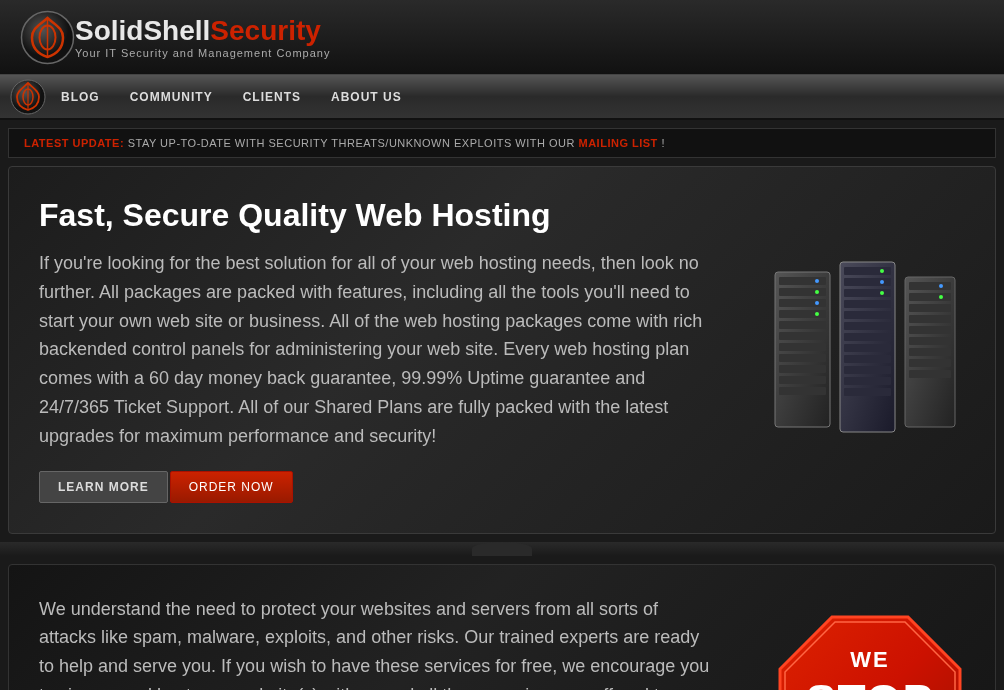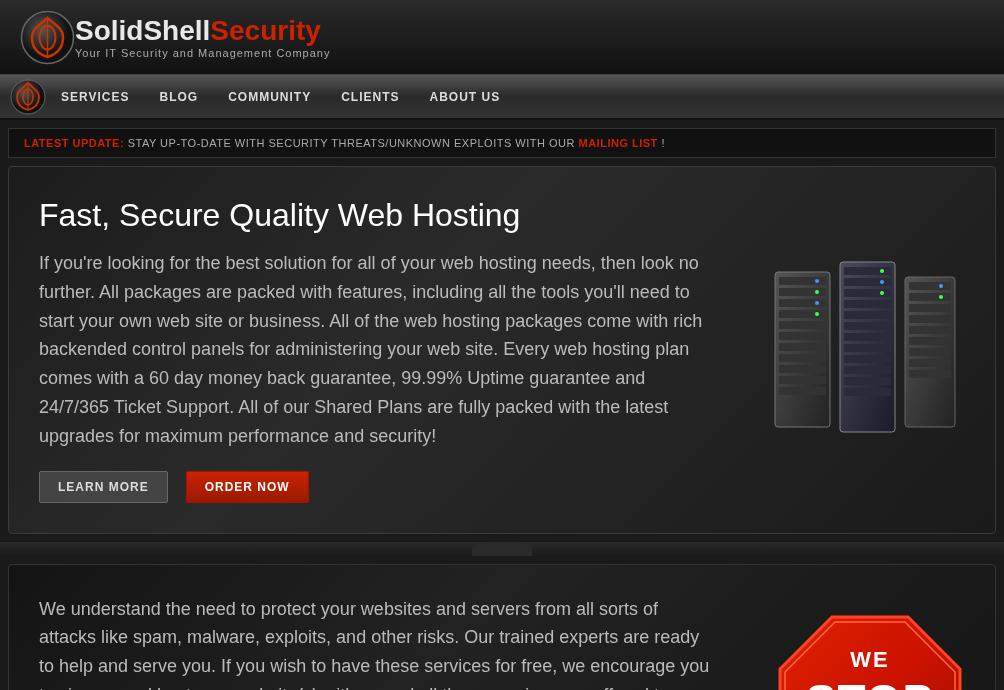--- a/index.html
+++ b/index.html
@@ -99,53 +99,53 @@
     .hero-section.darker-section {
       background: linear-gradient(135deg, #141414 0%, #222 40%, #141414 100%);
       border: 1px solid #333;
     }
     .hero-content {
       flex: 1;
       max-width: 680px;
     }
     .hero-title {
       font-size: 32px;
-      font-weight: normal;
+      font-weight: bold;
       color: #fff;
       margin-bottom: 15px;
     }
     .hero-body {
       font-size: 18px;
       color: #bbb;
       line-height: 1.6;
       margin-bottom: 20px;
     }
     .hero-buttons {
       display: flex;
-      gap: 18px;
+      gap: 2px;
     }
     .btn-learn {
       background: #444;
       color: #ddd;
       border: 1px solid #666;
       padding: 8px 18px;
       font-size: 12px;
       font-weight: bold;
       cursor: pointer;
       text-transform: uppercase;
       letter-spacing: 1px;
       border-radius: 2px;
     }
     .btn-order {
       background: linear-gradient(180deg, #cc2200, #991a00);
       color: #fff;
       border: 1px solid #aa1100;
       padding: 8px 18px;
       font-size: 12px;
-      font-weight: bold;
+      font-weight: normal;
       cursor: pointer;
       text-transform: uppercase;
       letter-spacing: 1px;
       border-radius: 2px;
     }
 
     
     .hero-image {
       flex-shrink: 0;
       display: flex;
@@ -212,21 +212,20 @@
         <stop offset="0%" stop-color="#555"></stop>
         <stop offset="100%" stop-color="#111"></stop>
       </radialGradient>
     </defs>
     <circle cx="18" cy="18" r="17" fill="url(#navCirc)" stroke="#666" stroke-width="1"></circle>
     <path d="M18 4 C13 9, 7 12, 7 18 C7 25, 11 29, 18 31 C25 29, 29 25, 29 18 C29 12, 23 9, 18 4Z" fill="none" stroke="#cc3300" stroke-width="1.8"></path>
     <ellipse cx="18" cy="18" rx="5" ry="8" fill="none" stroke="#cc3300" stroke-width="1.5"></ellipse>
     <line x1="18" y1="4" x2="18" y2="31" stroke="#cc3300" stroke-width="1.2"></line>
   </svg>
 
-  <div class="nav-item">SERVICES</div>
   <div class="nav-item">BLOG</div>
   <div class="nav-item">COMMUNITY</div>
   <div class="nav-item">CLIENTS</div>
   <div class="nav-item">ABOUT US</div>
 </div>
 
 <div id="update-bar">
   <span class="label">LATEST UPDATE:</span>
   <span> STAY UP-TO-DATE WITH SECURITY THREATS/UNKNOWN EXPLOITS WITH OUR </span>
   <span class="link">MAILING LIST</span>

